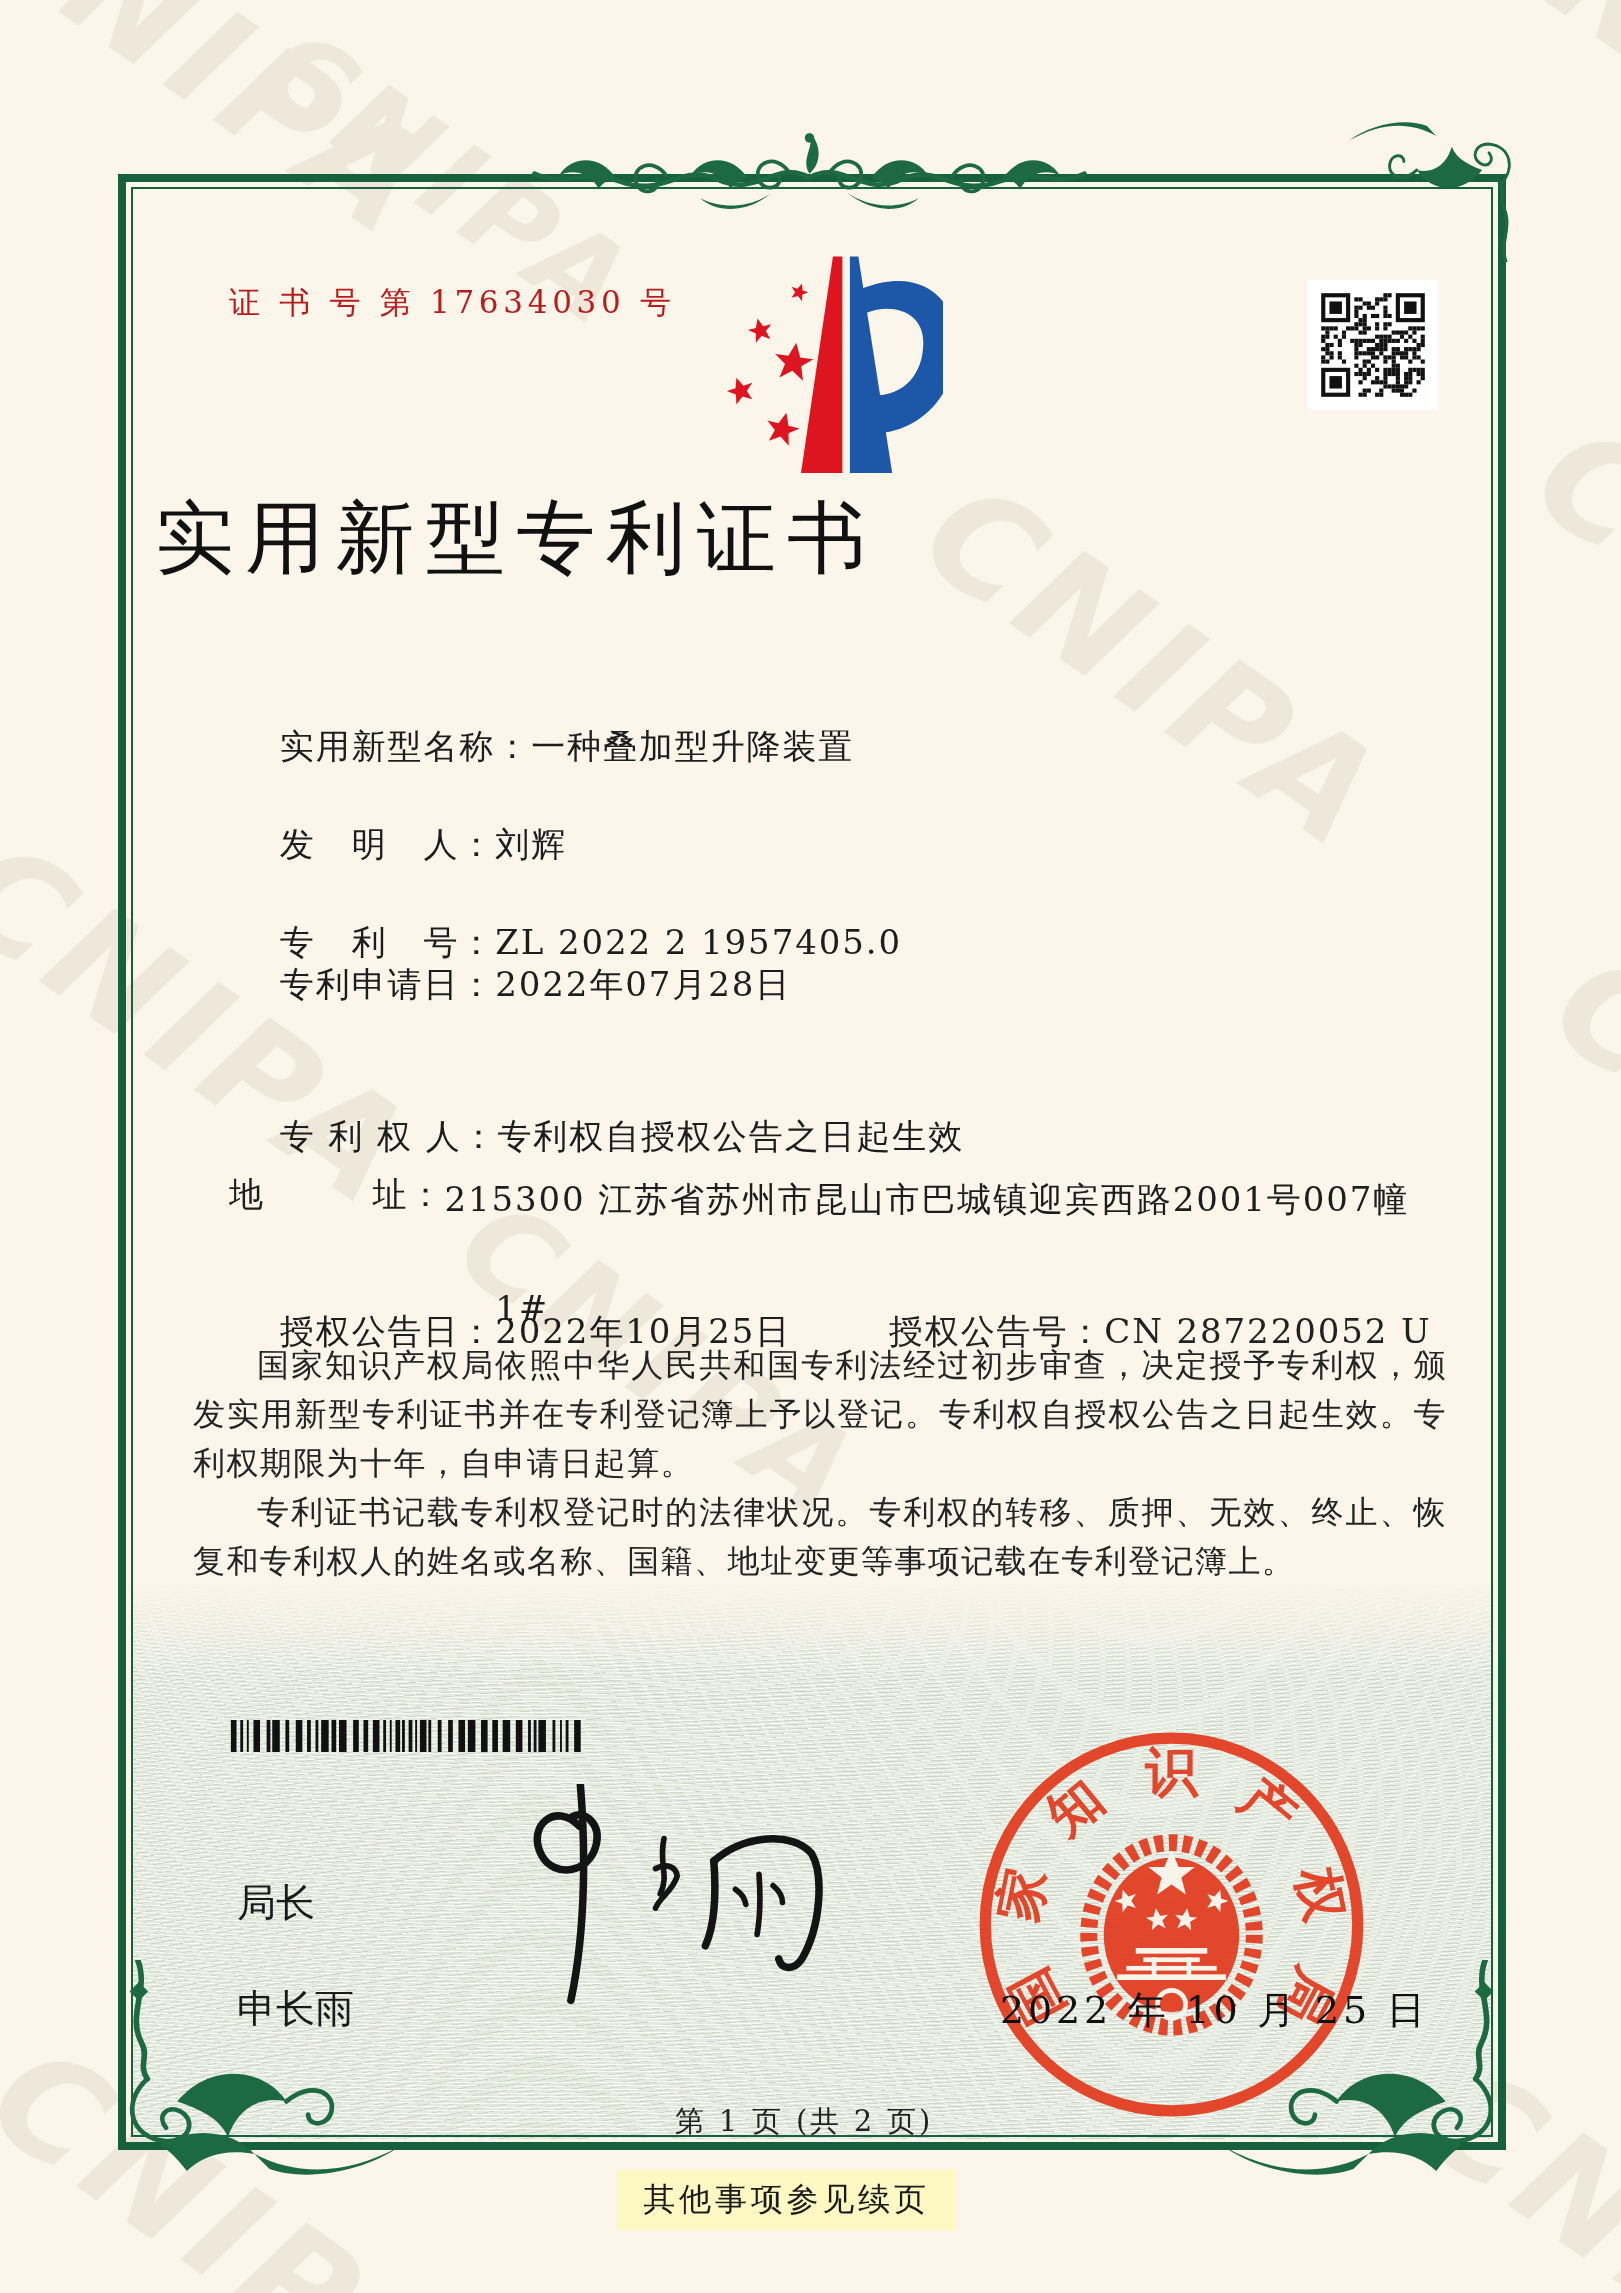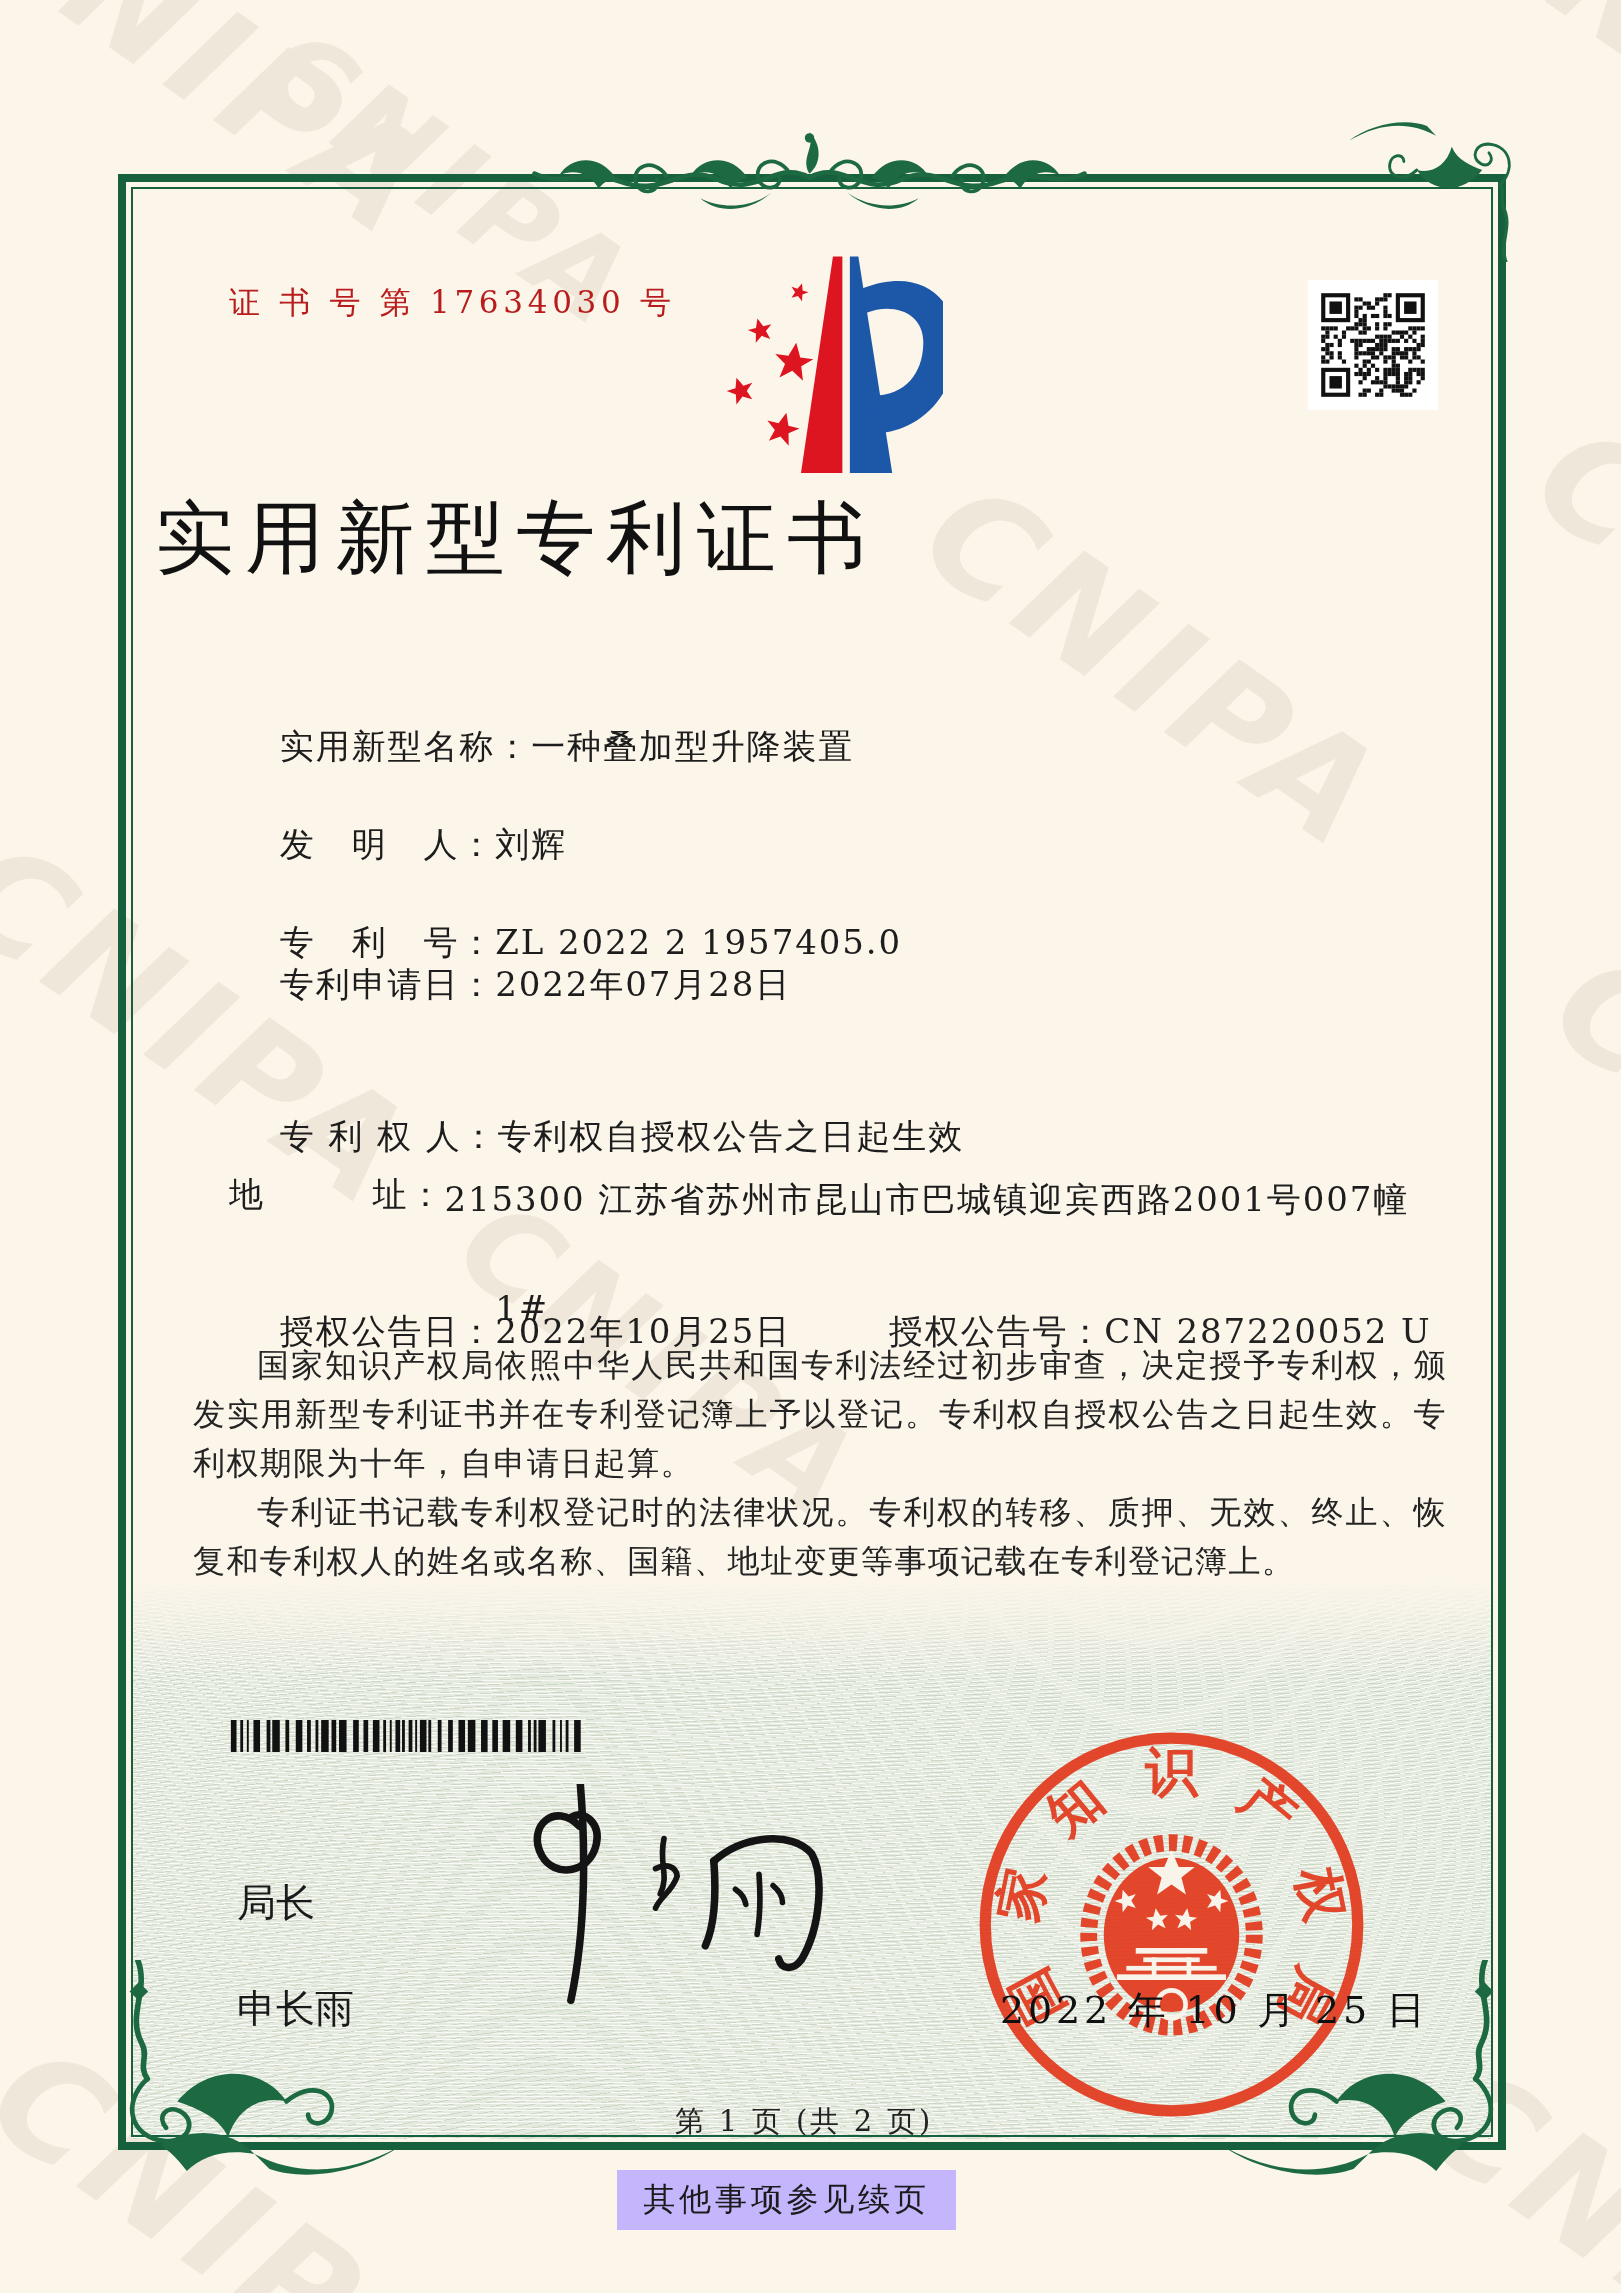--- a/index.html
+++ b/index.html
@@ -38,21 +38,21 @@
   .barcode{position:absolute;left:229px;top:1720px;z-index:3;}
   .signer{position:absolute;left:237px;top:1876px;z-index:3;
           font-family:"DejaVu Sans","Liberation Sans",sans-serif;font-size:39px;color:#1a1a1a;}
   .signer .name{margin-top:52px;}
   .signature{position:absolute;left:490px;top:1784px;z-index:3;}
   .seal{position:absolute;left:973px;top:1726px;z-index:4;}
   .seal-date{position:absolute;left:1000px;top:1985px;width:339px;z-index:5;
              font-size:38px;letter-spacing:3.8px;color:#101010;white-space:nowrap;}
   .page-num{position:absolute;left:118px;top:2102px;width:1372px;z-index:3;text-align:center;
             font-size:29px;letter-spacing:2.8px;color:#222;}
-  .note{position:absolute;left:617px;top:2170px;width:339px;height:60px;z-index:3;background:#c4b5fd;
+  .note{position:absolute;left:617px;top:2170px;width:339px;height:60px;z-index:3;background:#fef9c3;
         display:flex;align-items:center;justify-content:center;font-size:32px;letter-spacing:3.8px;color:#1b1b1b;}
 </style>
 </head>
 <body>
 
 <div class="page">
 
   <span class="wm" style="left:-56px;top:-28px;">CNIPA</span>
   <span class="wm" style="left:235px;top:113px;font-size:113px;">CNIPA</span>
   <span class="wm" style="left:1431px;top:-38px;">CNIPA</span>

